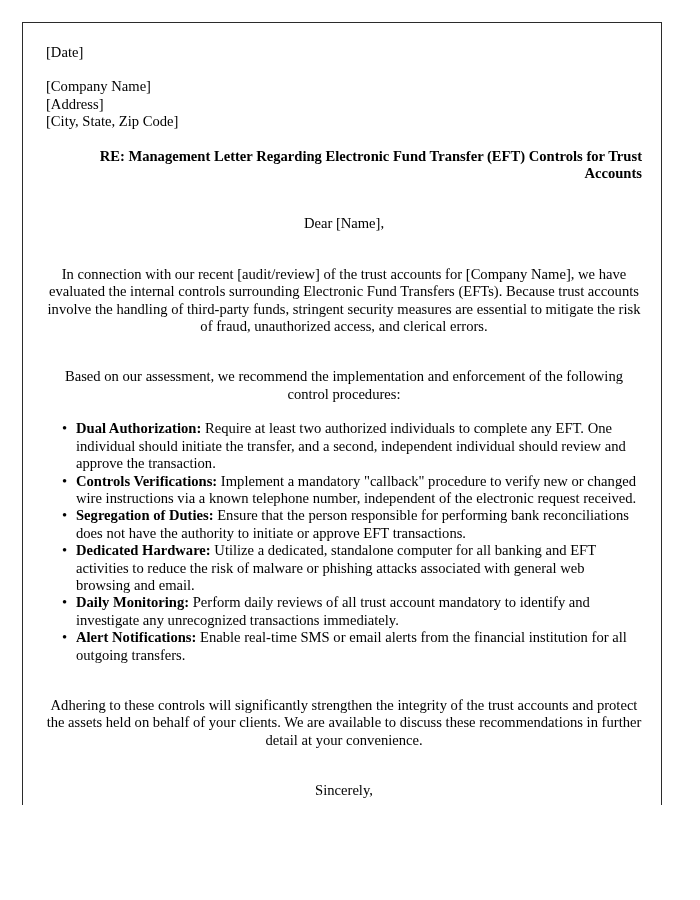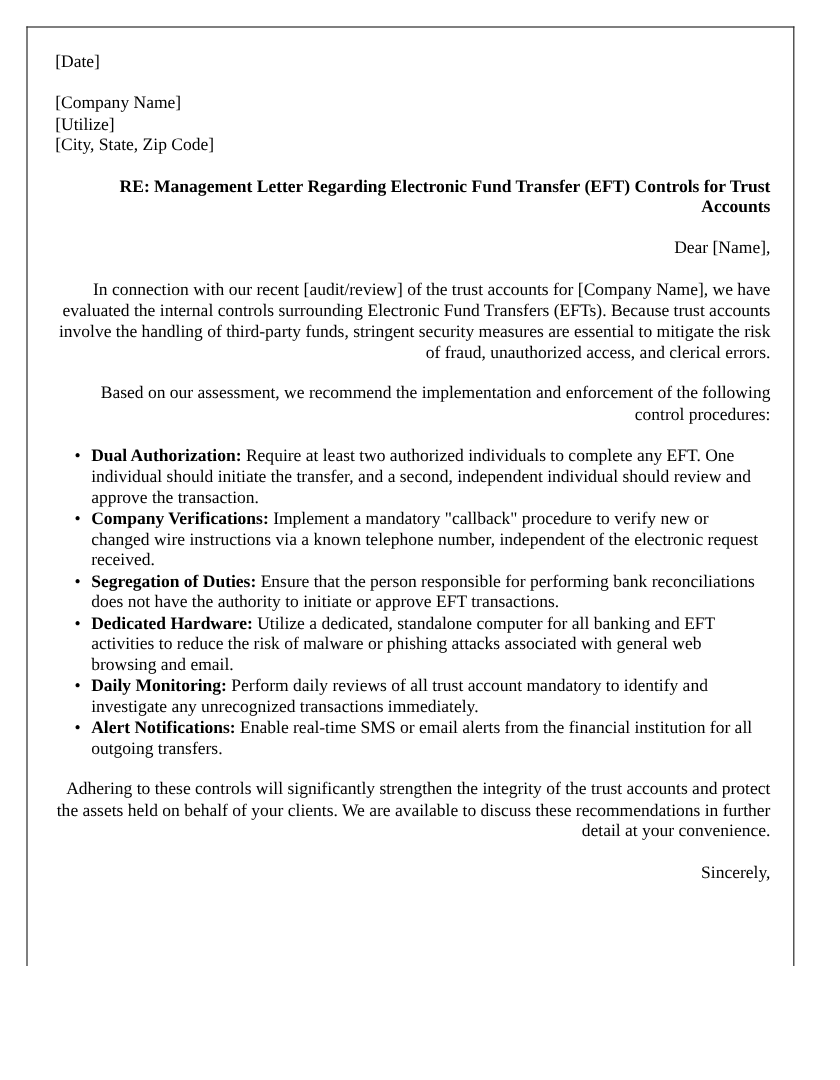--- a/index.html
+++ b/index.html
@@ -47,22 +47,22 @@
   }
 
   .block {
     margin: 0;
   }
 
   .spacer-sm { height: 17px; }
   .spacer-md { height: 17px; }
 
   p.para {
-    margin: 0 0 0 0;
-    text-align: right;
+    margin: 16px 0 0 0;
+    text-align: center;
   }
 
   .re-line {
     font-weight: bold;
     margin: 0;
     text-align: right;
   }
 
   ul.controls-list {
     margin: 0;
@@ -92,21 +92,21 @@
   <div class="page-body">
 
     <div class="block">
       <div class="line">[Date]</div>
     </div>
 
     <div class="spacer-sm"></div>
 
     <div class="block">
       <div class="line">[Company Name]</div>
-      <div class="line">[Utilize]</div>
+      <div class="line">[Address]</div>
       <div class="line">[City, State, Zip Code]</div>
     </div>
 
     <div class="spacer-sm"></div>
 
     <p class="re-line">RE: Management Letter Regarding Electronic Fund Transfer (EFT) Controls for Trust Accounts</p>
 
     <div class="spacer-sm"></div>
 
     <p class="para">Dear [Name],</p>
@@ -121,21 +121,21 @@
 
     <div class="spacer-sm"></div>
 
     <ul class="controls-list">
       <li>
         <span class="bullet-glyph">•</span>
         <span class="term">Dual Authorization:</span><span> Require at least two authorized individuals to complete any EFT. One individual should initiate the transfer, and a second, independent individual should review and approve the transaction.</span>
       </li>
       <li>
         <span class="bullet-glyph">•</span>
-        <span class="term">Company Verifications:</span><span> Implement a mandatory "callback" procedure to verify new or changed wire instructions via a known telephone number, independent of the electronic request received.</span>
+        <span class="term">Controls Verifications:</span><span> Implement a mandatory "callback" procedure to verify new or changed wire instructions via a known telephone number, independent of the electronic request received.</span>
       </li>
       <li>
         <span class="bullet-glyph">•</span>
         <span class="term">Segregation of Duties:</span><span> Ensure that the person responsible for performing bank reconciliations does not have the authority to initiate or approve EFT transactions.</span>
       </li>
       <li>
         <span class="bullet-glyph">•</span>
         <span class="term">Dedicated Hardware:</span><span> Utilize a dedicated, standalone computer for all banking and EFT activities to reduce the risk of malware or phishing attacks associated with general web browsing and email.</span>
       </li>
       <li>

